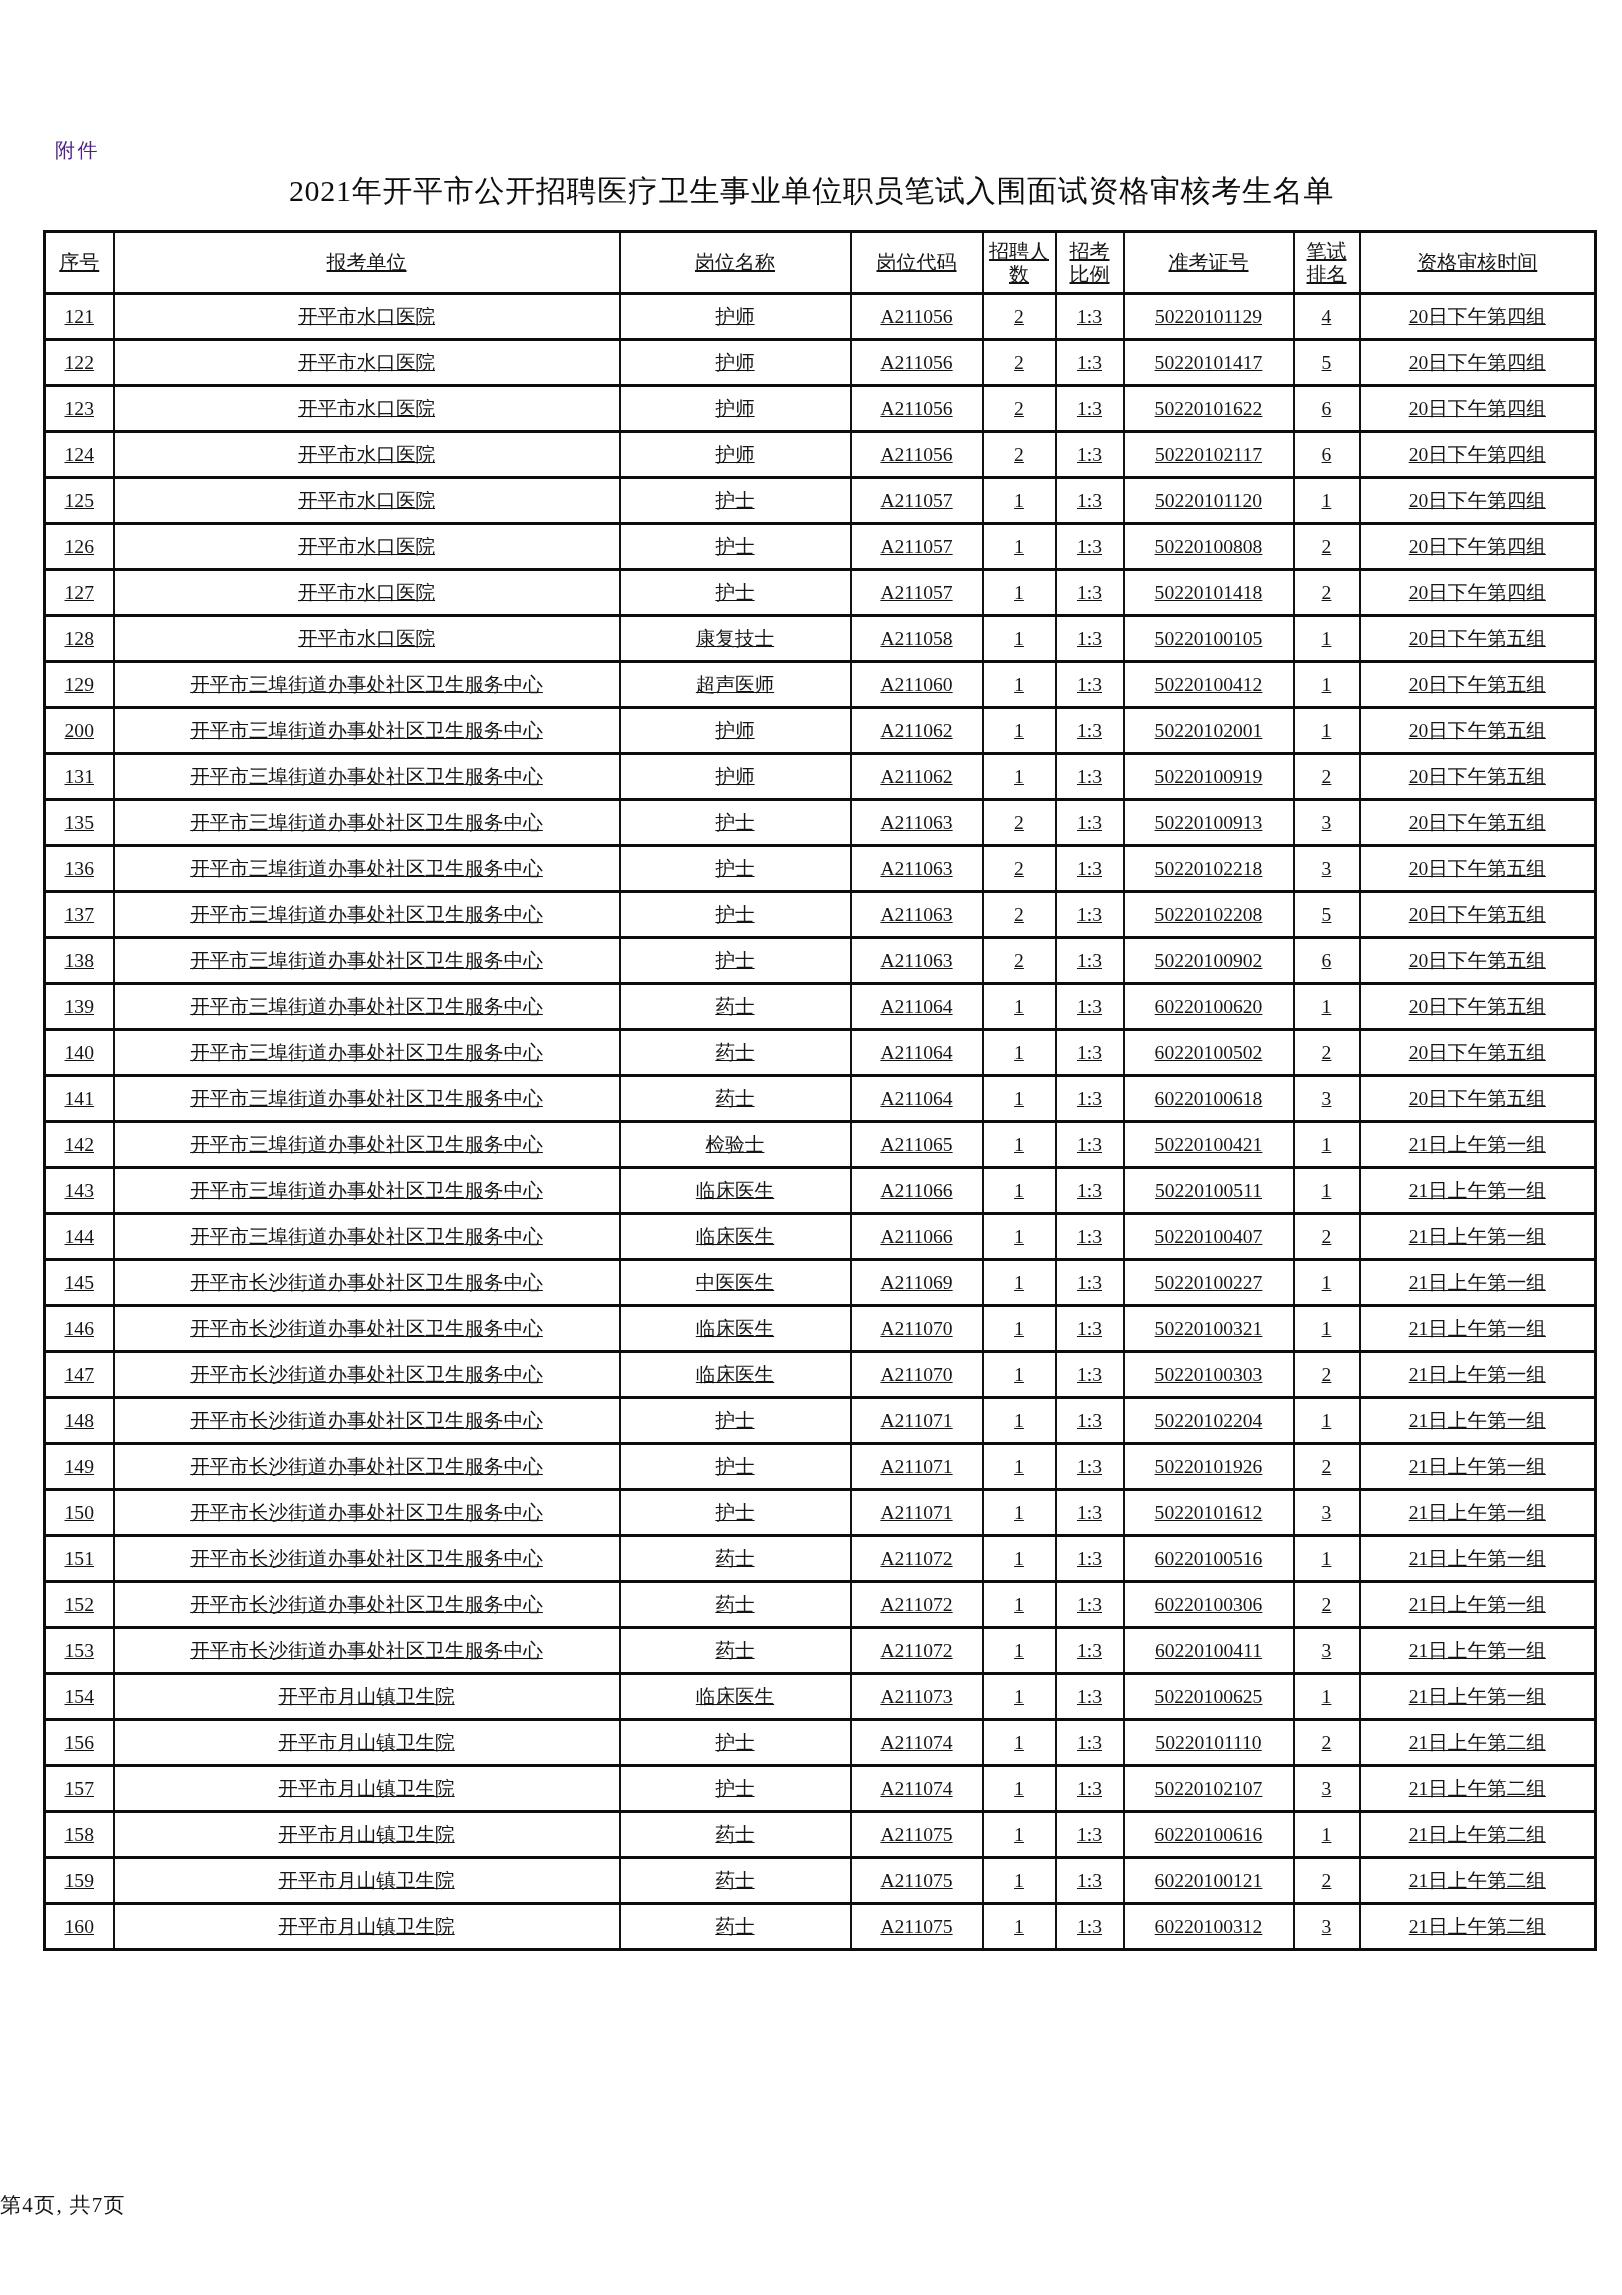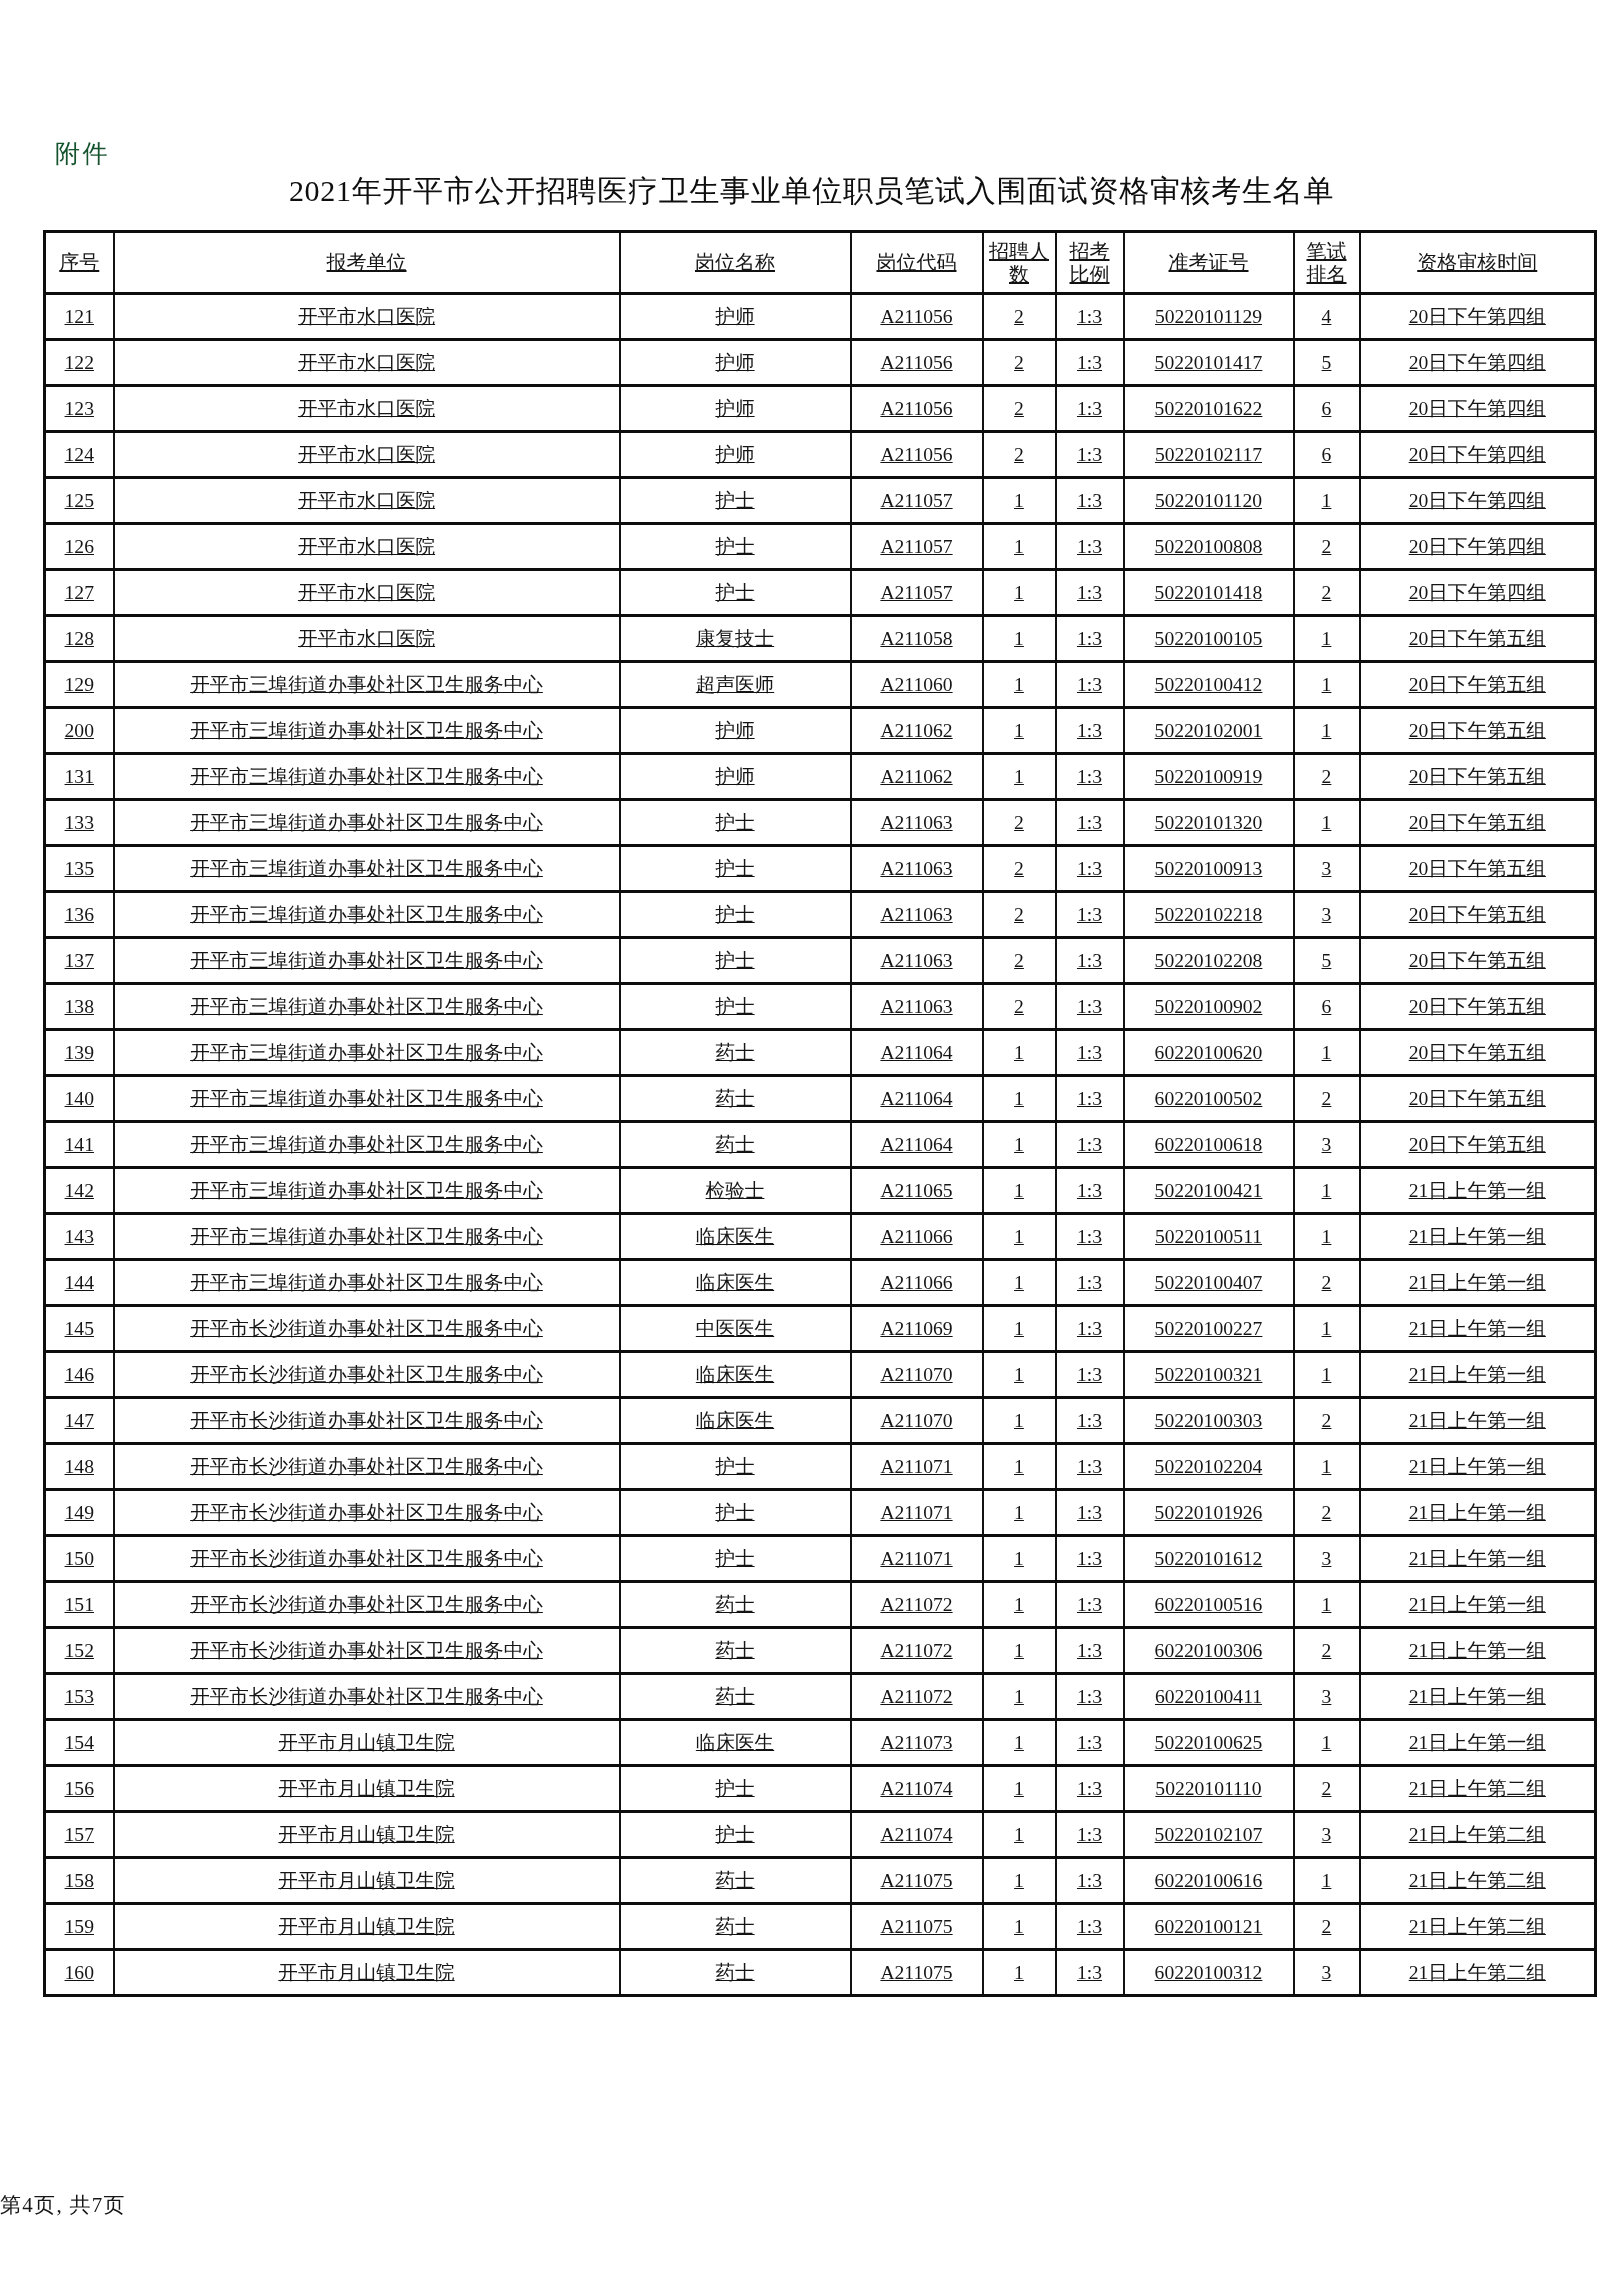--- a/index.html
+++ b/index.html
@@ -13,23 +13,23 @@
     height: 2295px;
     background: #ffffff;
     color: #111111;
     font-family: "Liberation Serif", "DejaVu Serif", serif;
     overflow: hidden;
   }
   .attachment {
     position: absolute;
     left: 55px;
     top: 137px;
-    font-size: 25px;
+    font-size: 20px;
     letter-spacing: 2.6px;
-    color: #14532d;
+    color: #4c1d95;
   }
   .doc-title {
     position: absolute;
     left: 0;
     top: 171px;
     width: 100%;
     text-align: center;
     font-size: 30px;
     font-weight: normal;
     letter-spacing: 0.7px;
@@ -237,31 +237,20 @@
           <td>开平市三埠街道办事处社区卫生服务中心</td>
           <td>护师</td>
           <td>A211062</td>
           <td>1</td>
           <td>1:3</td>
           <td>50220100919</td>
           <td>2</td>
           <td>20日下午第五组</td>
         </tr>
         <tr>
-          <td>133</td>
-          <td>开平市三埠街道办事处社区卫生服务中心</td>
-          <td>护士</td>
-          <td>A211063</td>
-          <td>2</td>
-          <td>1:3</td>
-          <td>50220101320</td>
-          <td>1</td>
-          <td>20日下午第五组</td>
-        </tr>
-        <tr>
           <td>135</td>
           <td>开平市三埠街道办事处社区卫生服务中心</td>
           <td>护士</td>
           <td>A211063</td>
           <td>2</td>
           <td>1:3</td>
           <td>50220100913</td>
           <td>3</td>
           <td>20日下午第五组</td>
         </tr>

